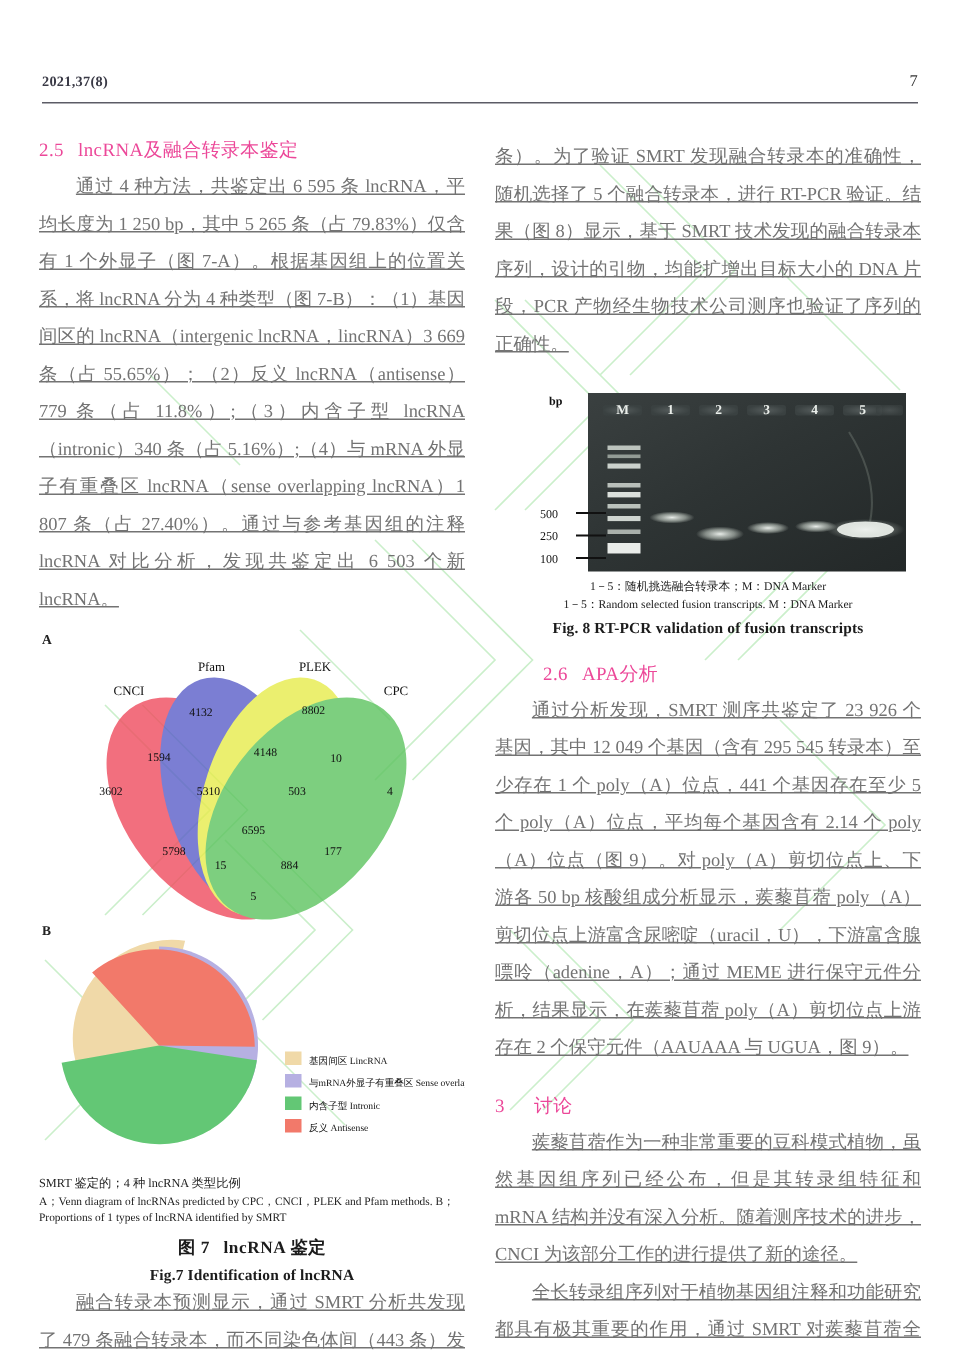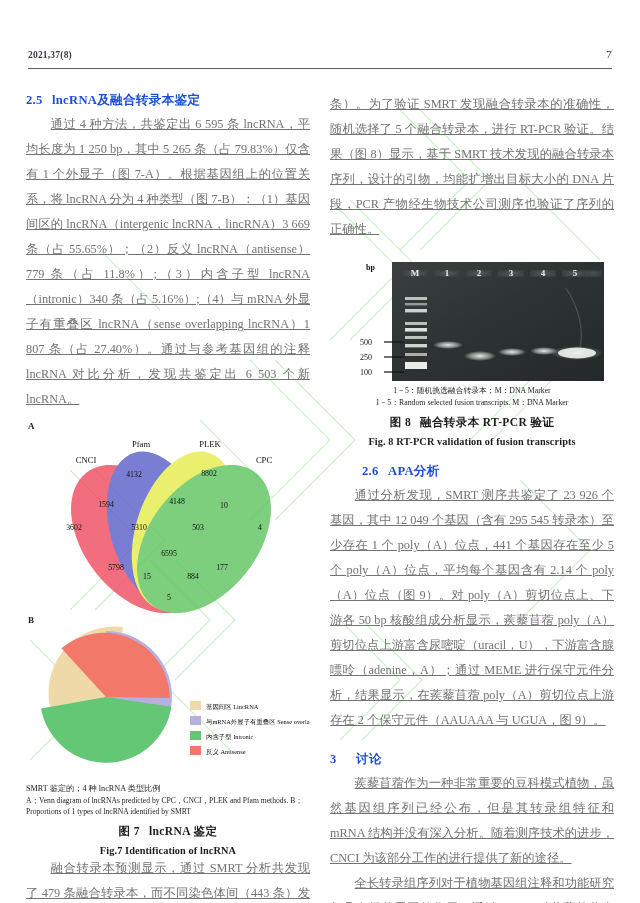--- a/index.html
+++ b/index.html
@@ -36,24 +36,24 @@
   
   .col{
     position:absolute;top:92px;width:284px;
     z-index:2;
   }
   .col-left{left:26px;}
   .col-right{left:330px;}
 
   h2.sec{
     font-size:12.6px;
-    font-weight:bold;
+    font-weight:normal;
     margin:0 0 3px 0;
     letter-spacing:.3px;
-    color:#1d4ed8;
+    color:#ec4899;
   }
   h2.sec .num{display:inline-block;min-width:26px;}
   p.body{
     margin:0 0 0 0;
     font-size:12.3px;
     line-height:25px;
     text-align:justify;
     text-justify:inter-ideograph;
     text-indent:2em;
     color:#737373;
@@ -291,23 +291,20 @@
             <line x1="54" y1="90" x2="74" y2="90"></line>
             <line x1="54" y1="105" x2="74" y2="105"></line>
             <line x1="54" y1="120" x2="74" y2="120"></line>
           </g>
         </svg>
       </div>
 
       <p class="gelcap">1－5：随机挑选融合转录本；M：DNA Marker</p>
       <p class="gelcap">1－5：Random selected fusion transcripts. M：DNA Marker</p>
 
-      <div class="figtitle">
-        <span>图 8</span><span class="sp"></span><span>融合转录本 RT-PCR 验证</span>
-      </div>
       <div class="figtitle-en">Fig. 8    RT-PCR validation of fusion transcripts</div>
     </div>
 
     <h2 class="sec" style="margin-top:16px;margin-left:32px;">
       <span class="num">2.6</span><span>APA分析</span>
     </h2>
     <p class="body">通过分析发现，SMRT 测序共鉴定了 23 926 个基因，其中 12 049 个基因（含有 295 545 转录本）至少存在 1 个 poly（A）位点，441 个基因存在至少 5 个 poly（A）位点，平均每个基因含有 2.14 个 poly（A）位点（图 9）。对 poly（A）剪切位点上、下游各 50 bp 核酸组成分析显示，蒺藜苜蓿 poly（A）剪切位点上游富含尿嘧啶（uracil，U），下游富含腺嘌呤（adenine，A）；通过 MEME 进行保守元件分析，结果显示，在蒺藜苜蓿 poly（A）剪切位点上游存在 2 个保守元件（AAUAAA 与 UGUA，图 9）。</p>
 
     <h2 class="sec" style="margin-top:18px;">
       <span class="num">3</span><span>讨论</span>

